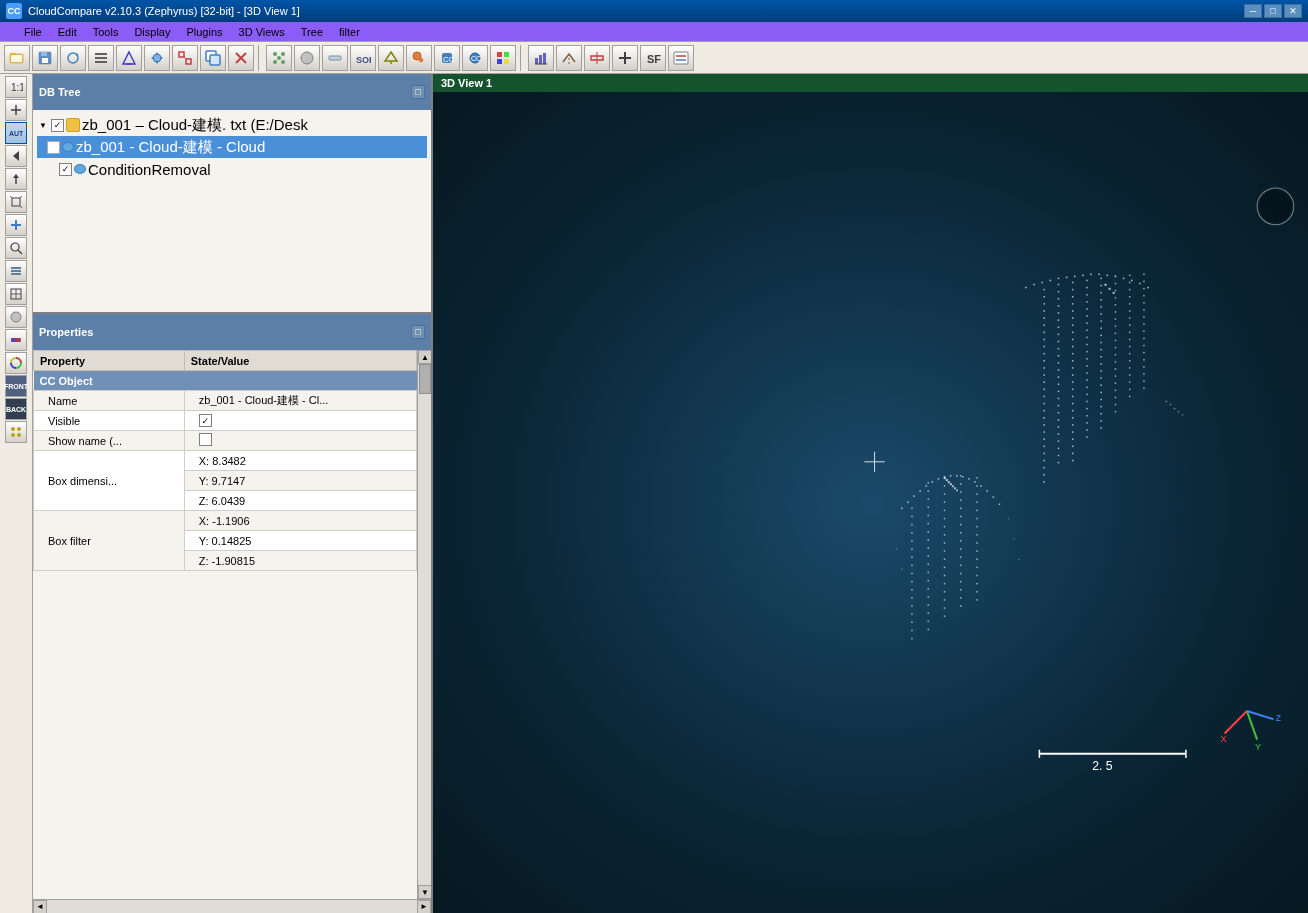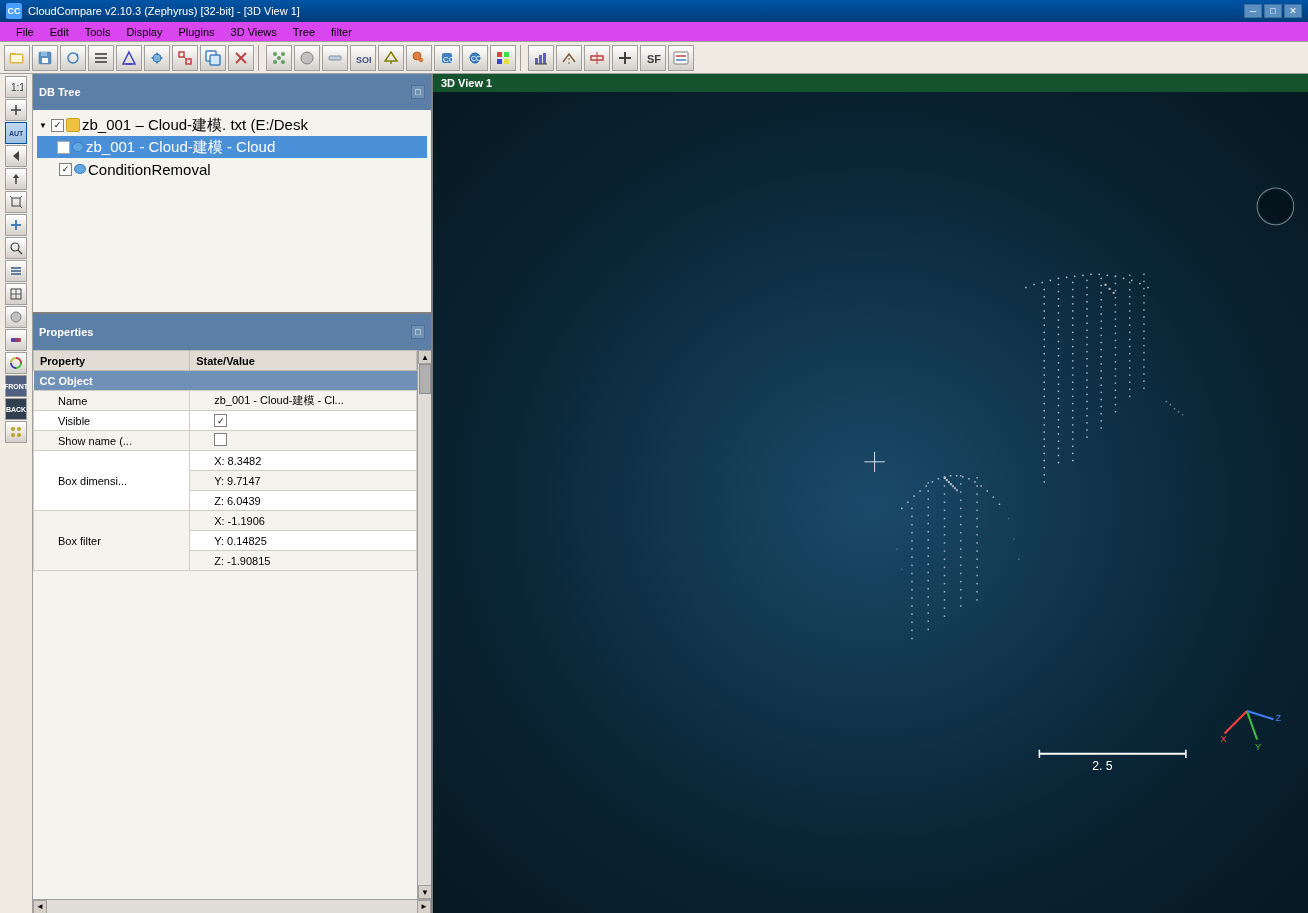--- a/index.html
+++ b/index.html
@@ -16,25 +16,25 @@
       padding: 0 6px;
       user-select: none;
     }
     .title-bar-left { display: flex; align-items: center; gap: 6px; font-size: 11px; }
     .title-bar-icon { width: 16px; height: 16px; background: #4a9eff; border-radius: 2px; display: flex; align-items: center; justify-content: center; color: white; font-weight: bold; font-size: 9px; }
     .title-bar-buttons { display: flex; gap: 2px; }
     .title-bar-btn { width: 18px; height: 14px; background: #5a8fc0; border: 1px solid #4070a0; color: white; font-size: 9px; cursor: pointer; display: flex; align-items: center; justify-content: center; }
 
     
     .menu-bar {
-      background: #d946ef;
+      background: #8b5cf6;
       height: 20px;
       display: flex;
       align-items: center;
-      padding: 0 8px;
+      padding: 0 16px;
       border-bottom: 1px solid #a0a0a0;
     }
     .menu-item {
       padding: 2px 8px;
       cursor: pointer;
       font-size: 11px;
       color: #000;
     }
 
     
@@ -174,21 +174,21 @@
       color: white;
       font-size: 11px;
       font-weight: bold;
     }
     .prop-section td {
       padding: 2px 6px;
       height: 20px;
     }
     .prop-row td {
       border: 1px solid #d0cdc5;
-      padding: 2px 24px;
+      padding: 2px 14px;
       height: 20px;
       font-size: 11px;
       vertical-align: middle;
       background: white;
     }
     .prop-row:nth-child(even) td { background: #f5f3ee; }
     .prop-checkbox { width: 13px; height: 13px; border: 1px solid #808080; background: white; display: inline-flex; align-items: center; justify-content: center; font-size: 9px; }
     .prop-checkbox.checked::after { content: '✓'; }
     .scroll-bar-v {
       position: absolute;
@@ -544,21 +544,21 @@
       </div>
       <div class="tree-content">
 
         <div class="tree-item" style="padding-left:2px;">
           <span class="tree-expand">▼</span>
           <div class="tree-checkbox checked"></div>
           <div class="tree-icon folder"></div>
           <span class="tree-label">zb_001 – Cloud-建模. txt (E:/Desk</span>
         </div>
 
-        <div class="tree-item selected" style="padding-left:20px;">
+        <div class="tree-item selected" style="padding-left:10px;">
           <div class="tree-checkbox" style="border-color:#aaa;"></div>
           <div class="tree-icon cloud"></div>
           <span class="tree-label">zb_001 - Cloud-建模 - Cloud</span>
         </div>
 
         <div class="tree-item" style="padding-left:22px;">
           <div class="tree-checkbox checked"></div>
           <div class="tree-icon cloud"></div>
           <span class="tree-label">ConditionRemoval</span>
         </div>

